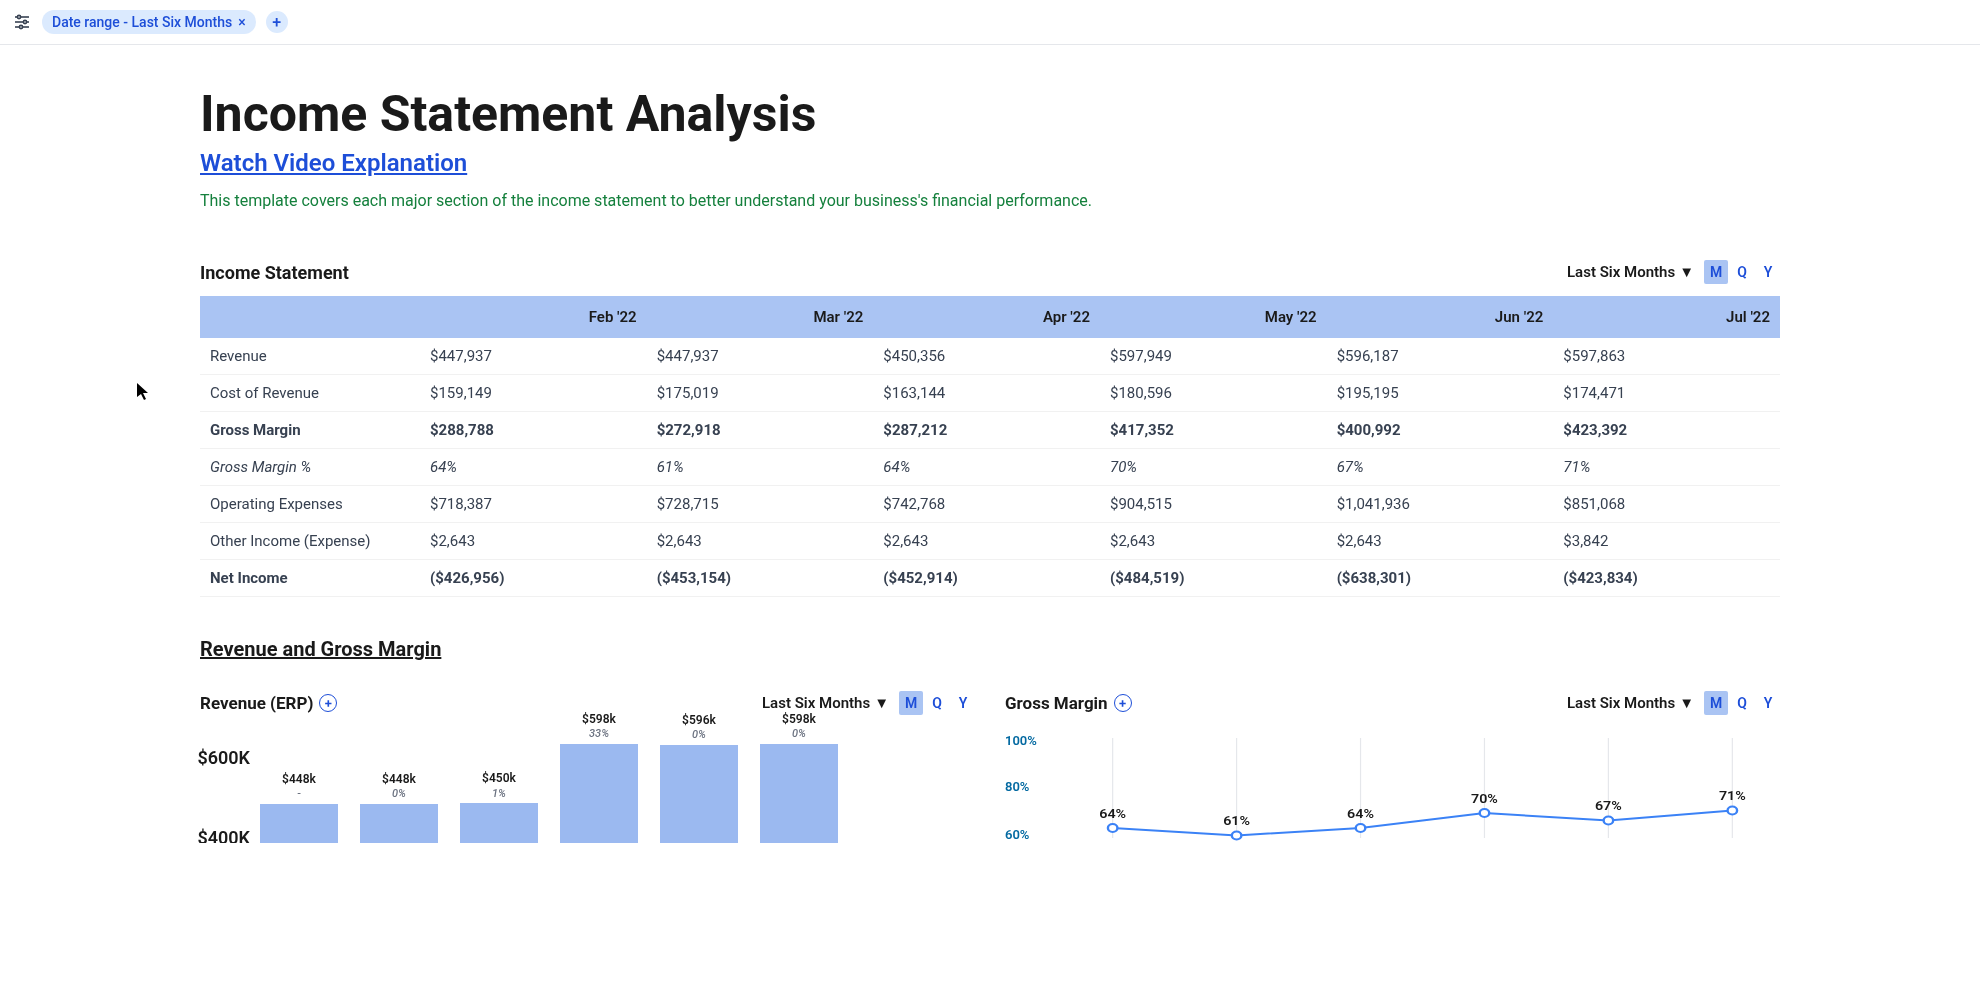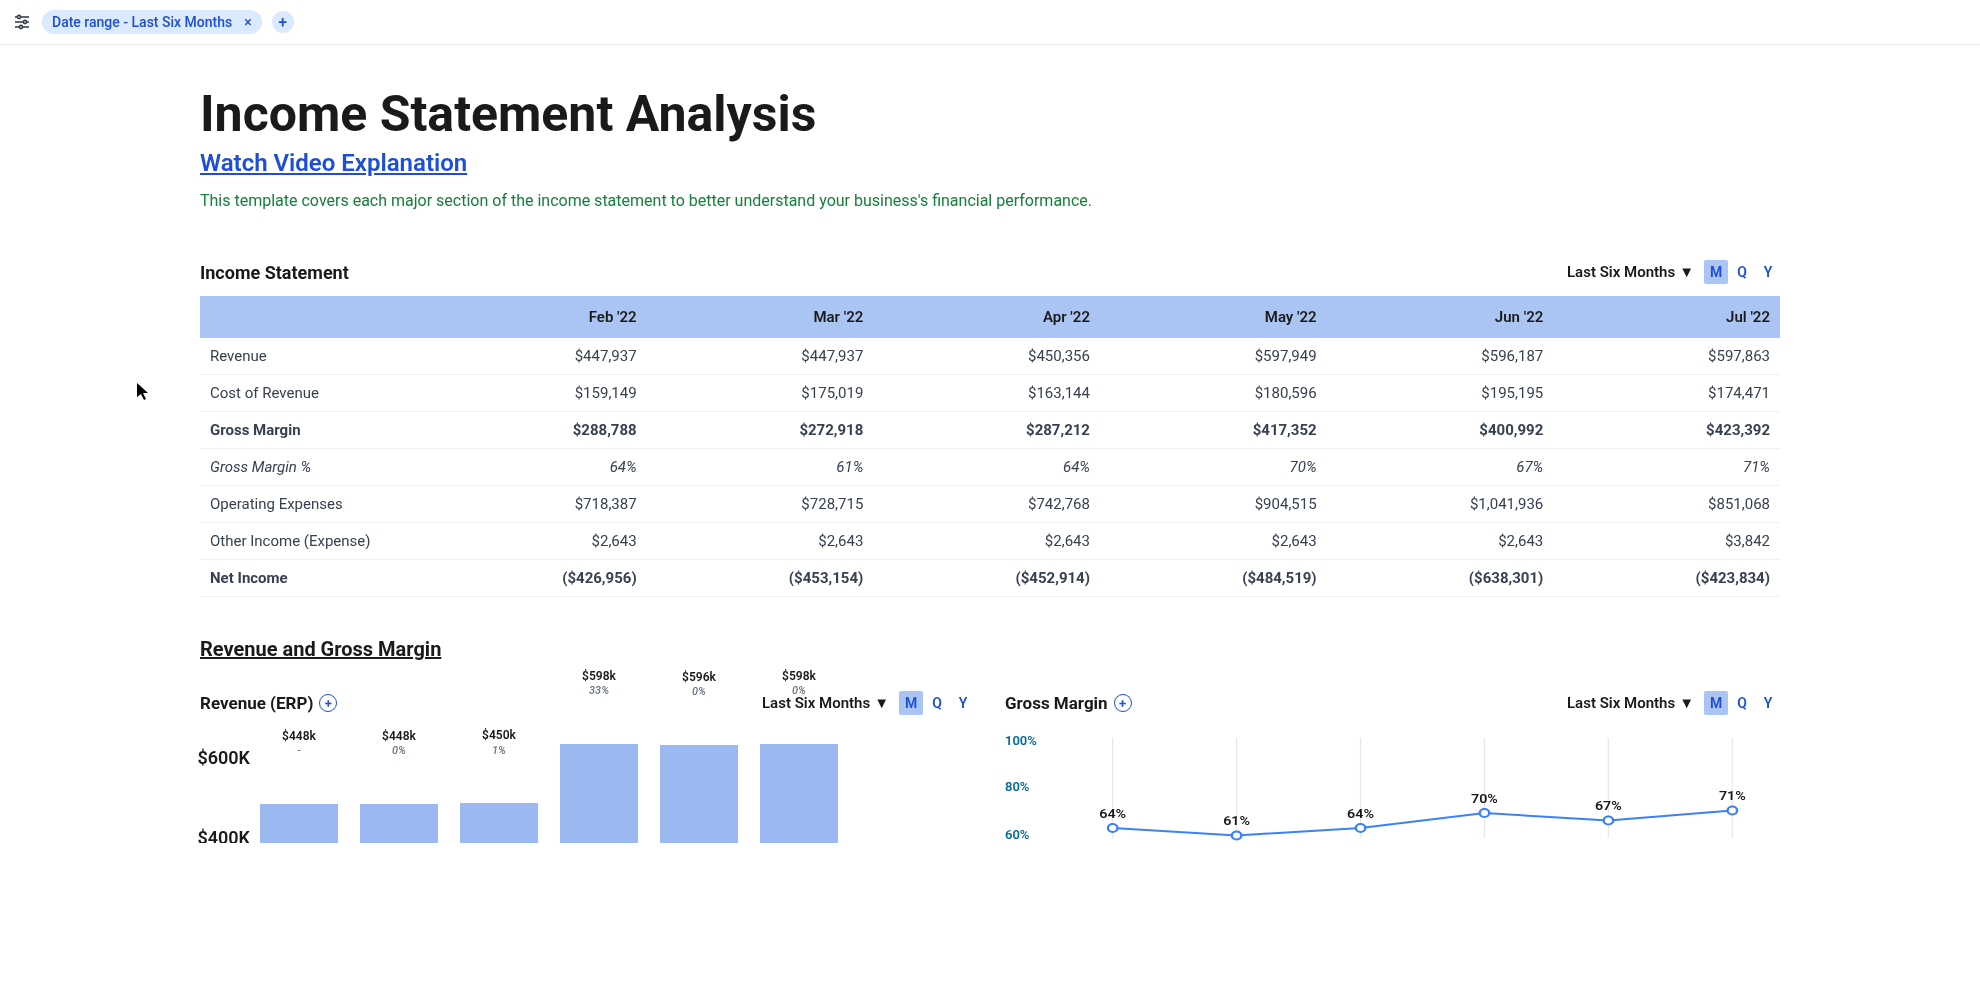--- a/index.html
+++ b/index.html
@@ -1,52 +1,52 @@
 <!DOCTYPE html>
 <html><head>
 <meta charset="utf-8">
 <style>
 * { box-sizing: border-box; margin: 0; padding: 0; }
 body { font-family: -apple-system, BlinkMacSystemFont, "Segoe UI", Roboto, sans-serif; background: #fff; color: #1a1a1a; }
 .topbar { display: flex; align-items: center; gap: 10px; padding: 10px 12px; border-bottom: 1px solid #e5e7eb; }
 .filter-icon { width: 20px; height: 20px; color: #374151; }
-.chip { background: #dbeafe; color: #1d4ed8; font-size: 14px; font-weight: 500; padding: 4px 10px; border-radius: 14px; display: inline-flex; align-items: center; gap: 12px; }
+.chip { background: #dbeafe; color: #1d4ed8; font-size: 14px; font-weight: 500; padding: 4px 10px; border-radius: 14px; display: inline-flex; align-items: center; gap: 6px; }
 .chip .close { color: #1d4ed8; font-size: 14px; cursor: pointer; }
 .add-btn { width: 22px; height: 22px; border-radius: 50%; background: #dbeafe; color: #1d4ed8; display: flex; align-items: center; justify-content: center; font-size: 16px; font-weight: 500; cursor: pointer; }
 .page { padding: 40px 200px 0 200px; }
 h1.title { font-size: 50px; font-weight: 700; color: #1a1a1a; margin-bottom: 6px; }
 a.video-link { font-size: 24px; font-weight: 600; color: #1d4ed8; text-decoration: underline; }
 p.desc { font-size: 16px; color: #15803d; margin-top: 14px; }
 .section-header { display: flex; justify-content: space-between; align-items: center; margin-top: 50px; margin-bottom: 12px; }
 .section-title { font-size: 18px; font-weight: 700; }
 .section-subtitle { font-size: 20px; font-weight: 700; text-decoration: underline; margin-top: 40px; }
 .controls { display: flex; align-items: center; gap: 10px; }
 .range-dd { font-size: 15px; font-weight: 600; display: inline-flex; align-items: center; gap: 4px; cursor: pointer; }
 .period-tabs { display: flex; gap: 2px; }
 .ptab { width: 24px; height: 24px; display: flex; align-items: center; justify-content: center; font-size: 14px; font-weight: 600; color: #1d4ed8; cursor: pointer; border-radius: 2px; }
 .ptab.active { background: #aac4f3; }
 table.income { width: 100%; border-collapse: collapse; }
 table.income thead th { background: #aac4f3; color: #1a1a1a; font-weight: 600; font-size: 15px; padding: 12px 10px; text-align: right; }
 table.income thead th:first-child { text-align: left; width: 220px; }
-table.income tbody td { padding: 9px 10px; font-size: 15px; text-align: right; color: #374151; border-bottom: 1px solid #f1f1f1; }
+table.income tbody td { padding: 9px 10px; font-size: 15px; color: #374151; border-bottom: 1px solid #f1f1f1; }
 table.income tbody td:first-child { text-align: left; }
 tr.bold td { font-weight: 700; color: #1a1a1a; }
 tr.italic td { font-style: italic; color: #6b7280; }
 tr.net td { font-weight: 700; border-top: 1px solid #6b7280; border-bottom: 2px solid #1a1a1a; }
 .neg { color: #dc2626; }
 .chart-row { display: flex; gap: 30px; margin-top: 30px; }
 .chart-box { flex: 1; }
 .chart-title-row { display: flex; justify-content: space-between; align-items: center; margin-bottom: 18px; }
 .chart-title { font-size: 17px; font-weight: 700; display: inline-flex; align-items: center; gap: 6px; }
 .plus-circle { width: 18px; height: 18px; border: 1.5px solid #1d4ed8; border-radius: 50%; display: inline-flex; align-items: center; justify-content: center; color: #1d4ed8; font-size: 13px; font-weight: 600; }
 .bar-chart { position: relative; height: 110px; display: flex; align-items: flex-end; padding-left: 60px; }
 .y-axis { position: absolute; left: 0; top: 0; bottom: 0; width: 60px; }
 .y-label { position: absolute; right: 10px; font-size: 18px; font-weight: 600; color: #1a1a1a; }
 .bars { display: flex; align-items: flex-end; gap: 22px; height: 100%; }
-.barcol { display: flex; flex-direction: column; align-items: center; gap: 43px; }
+.barcol { display: flex; flex-direction: column; align-items: center; }
 .bar-top { font-size: 12px; font-weight: 600; text-align: center; line-height: 1.2; margin-bottom: 3px; }
 .bar-top .sub { font-style: italic; color: #6b7280; font-weight: 500; font-size: 11px; }
 .bar { width: 78px; background: #9bb9f0; }
 .line-chart { position: relative; height: 110px; padding-left: 60px; }
 .line-svg { width: 100%; height: 100%; }
 .line-y-label { position: absolute; font-size: 13px; font-weight: 600; color: #0369a1; }
 .pt-label { font-size: 12px; font-weight: 600; fill: #1a1a1a; text-anchor: middle; }
 .cursor { position: fixed; left: 137px; top: 383px; width: 14px; height: 18px; z-index: 9999; pointer-events: none; }
 </style>
 </head>

